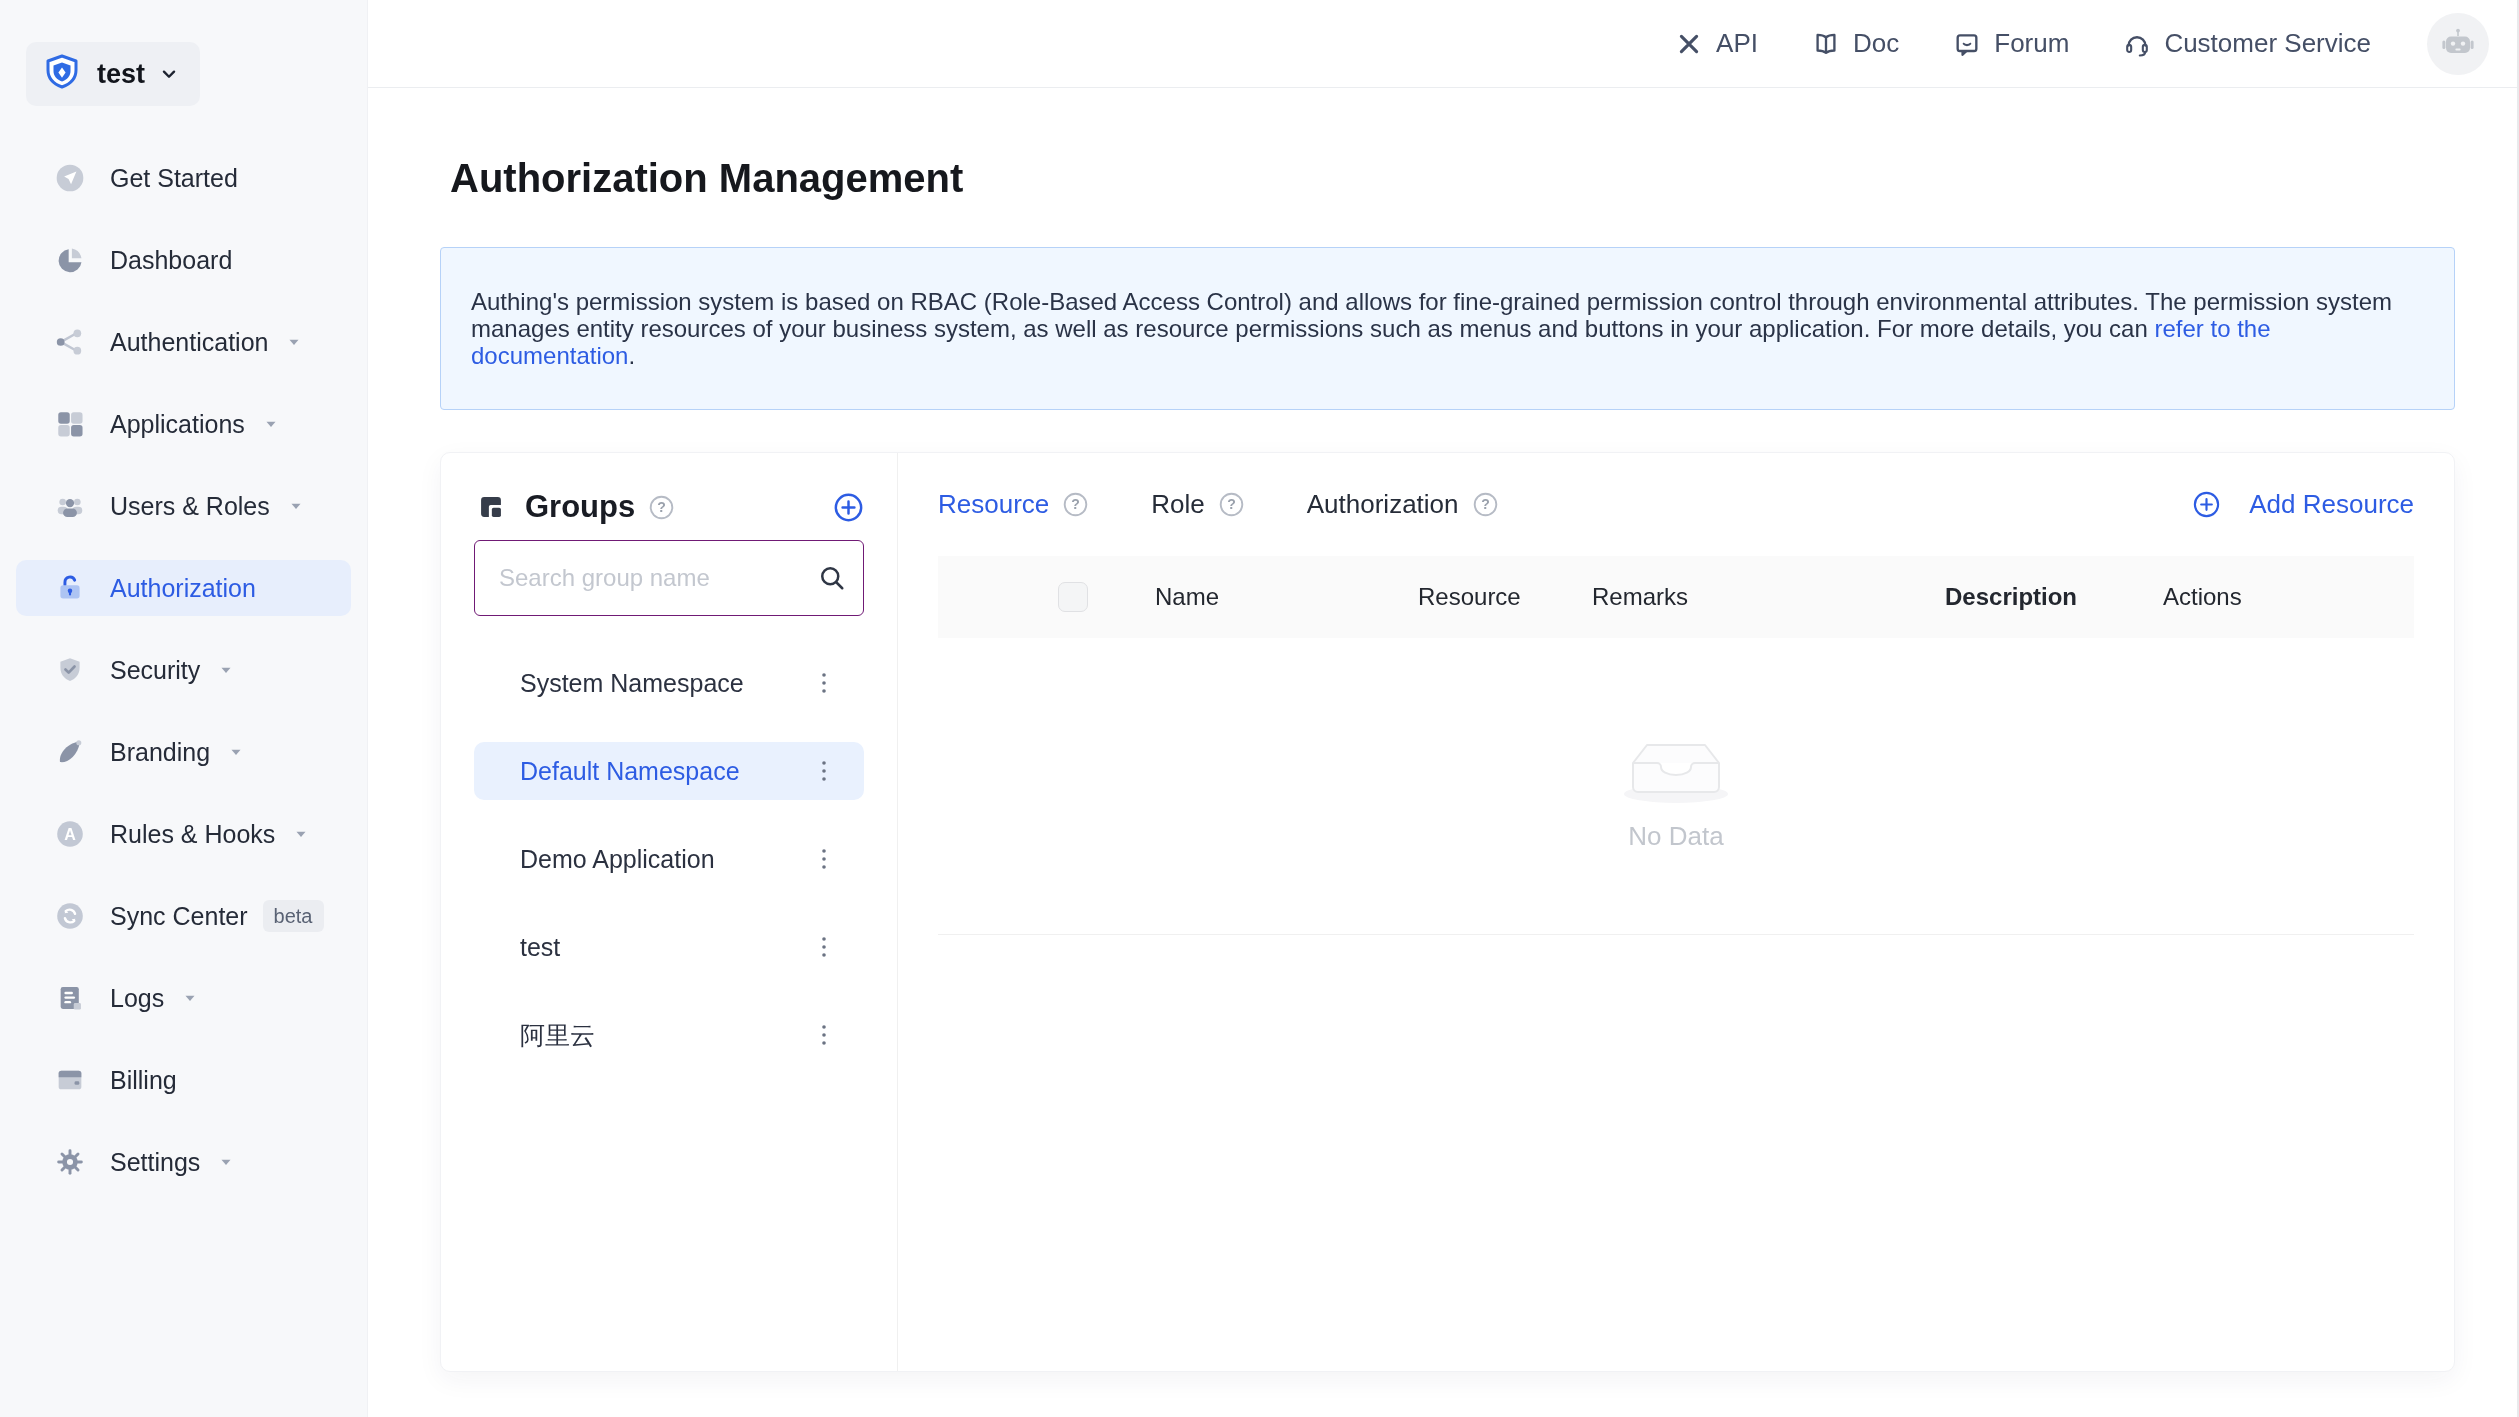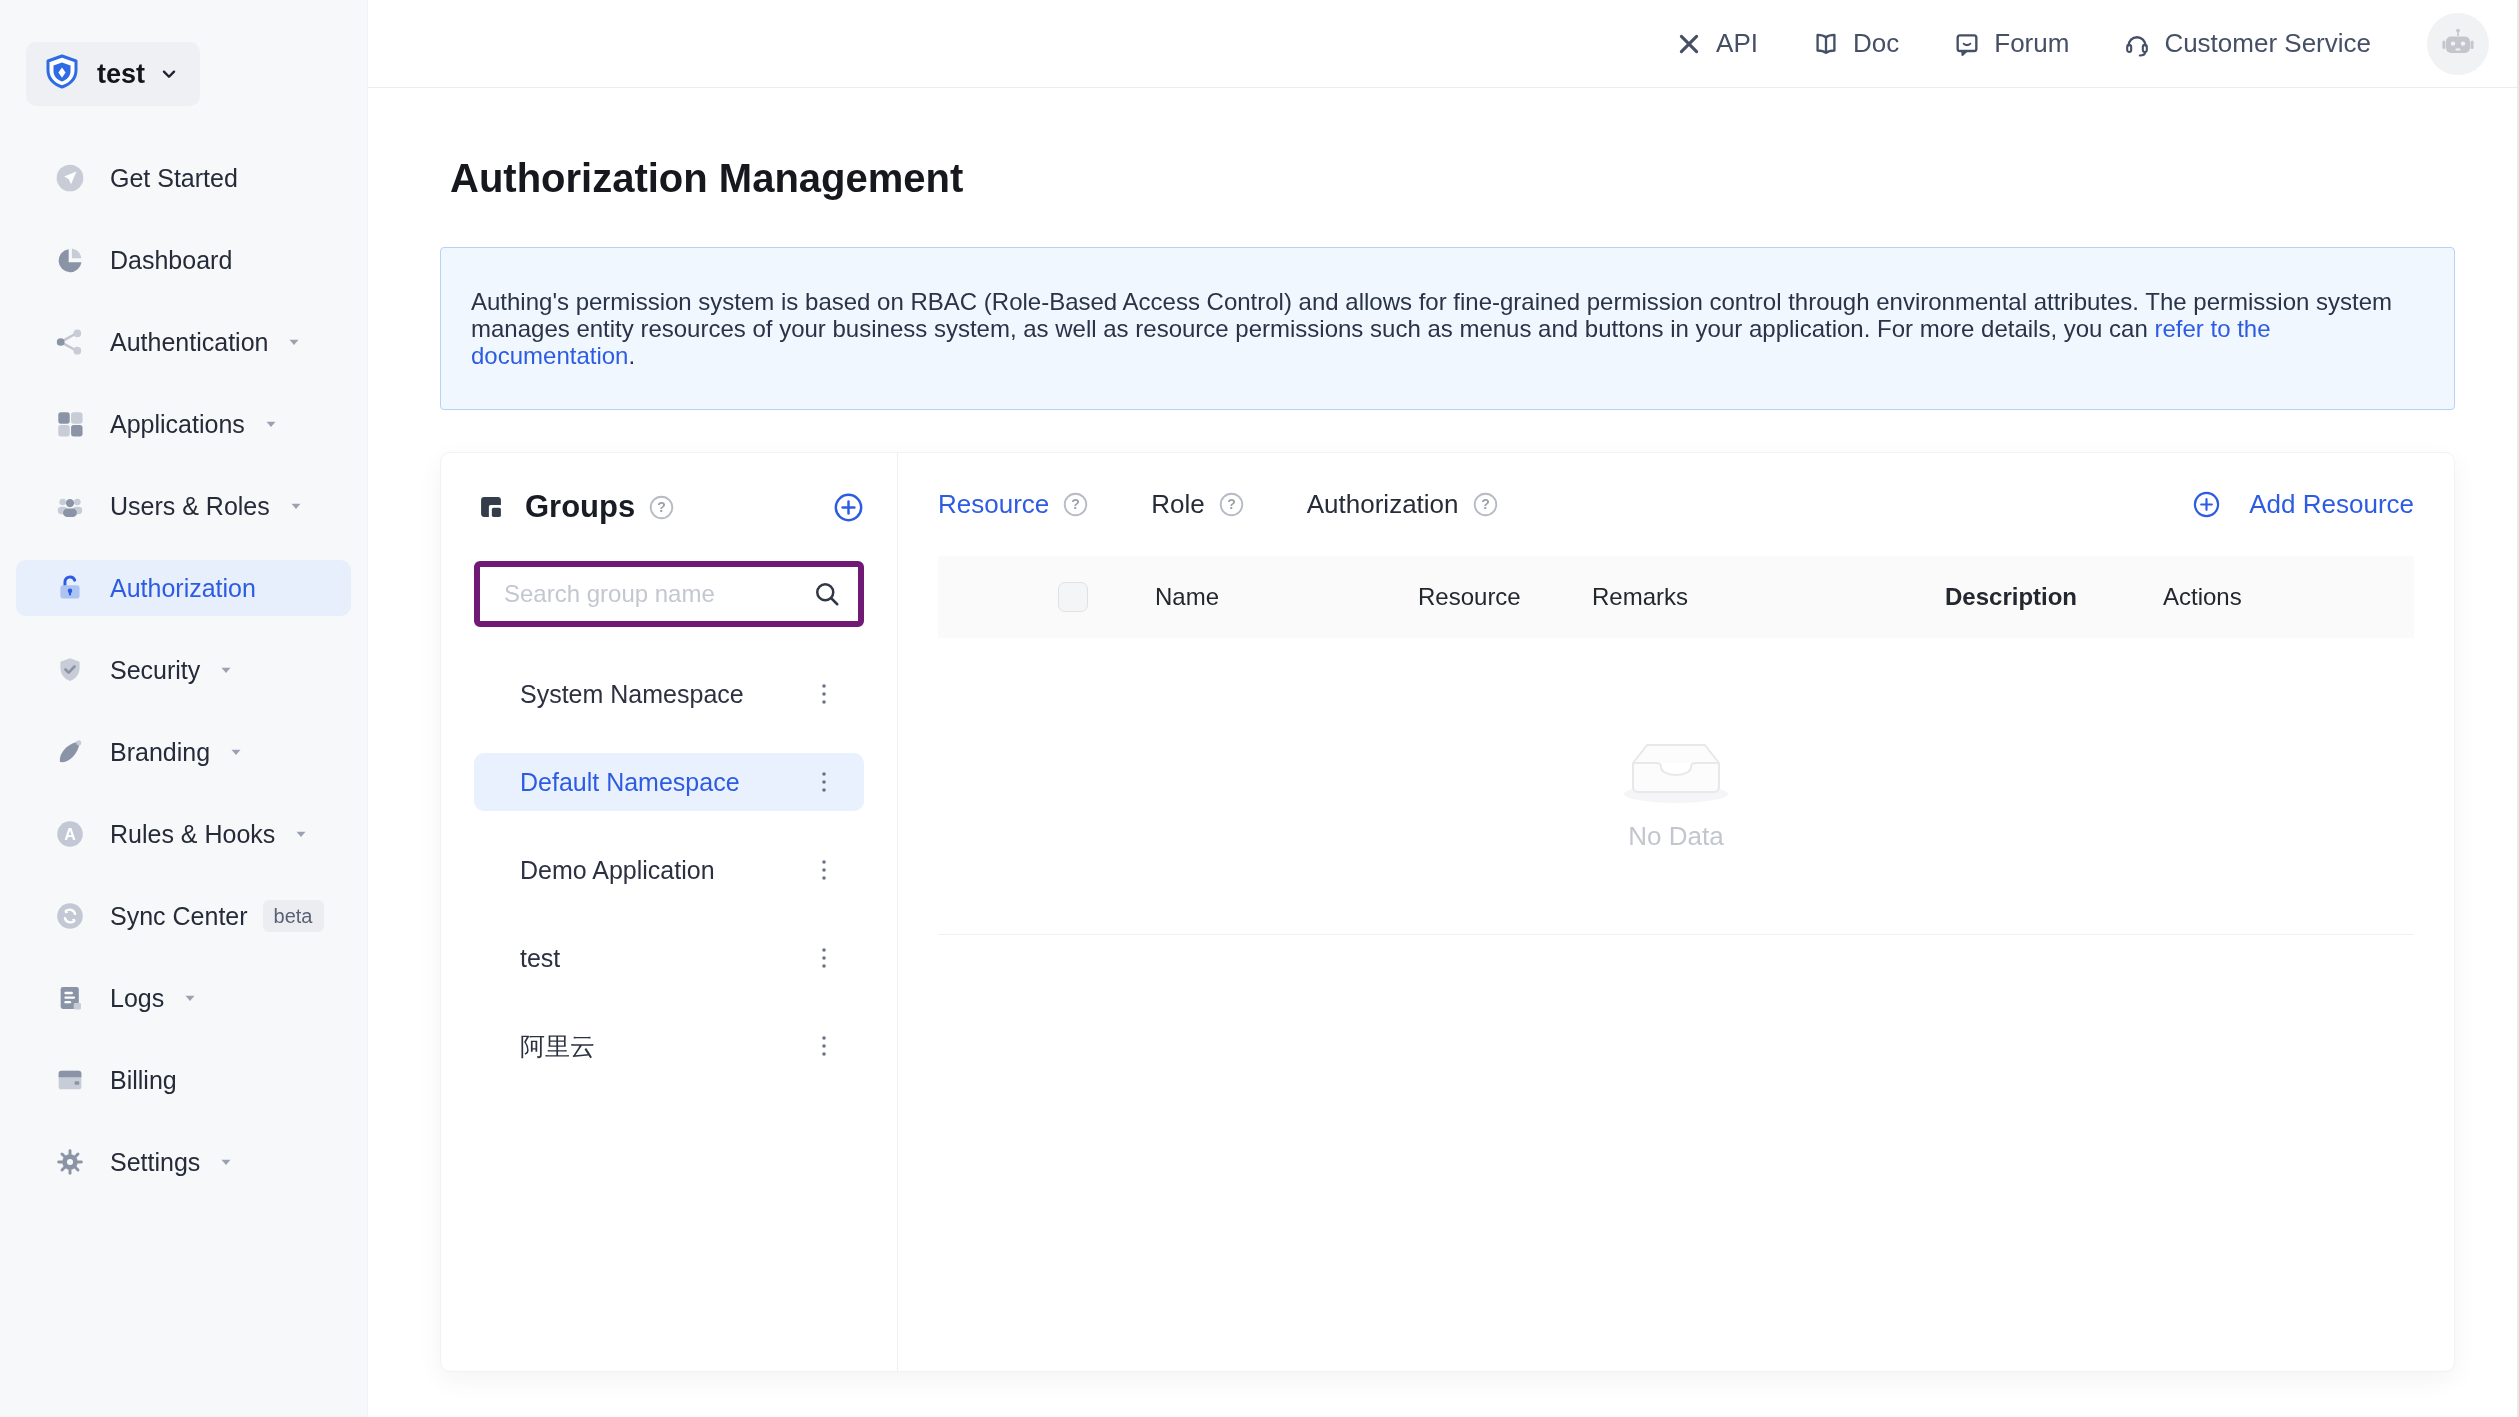--- a/index.html
+++ b/index.html
@@ -37,21 +37,21 @@
   
   .card{margin-top:42px;display:flex;background:#fff;border:1px solid #f1f2f5;border-radius:10px;box-shadow:0 8px 26px rgba(31,45,80,0.05);height:920px;box-sizing:border-box;overflow:hidden;}
 
   
   .groups-panel{width:457px;min-width:457px;box-sizing:border-box;border-right:1px solid #f0f0f0;padding:36px 33px;}
   .g-head{display:flex;align-items:center;}
   .g-icon{width:34px;height:34px;margin-right:17px;display:flex;}
   .g-title{font-size:31px;font-weight:700;color:#191c24;}
   .q-icon{margin-left:13px;display:flex;cursor:pointer;}
   .g-add{margin-left:auto;display:flex;cursor:pointer;}
-  .g-search{margin-top:36px;height:66px;border:6px solid #701a75;border-radius:6px;display:flex;align-items:center;padding:0 16px 0 22px;box-sizing:border-box;background:#fff;}
+  .g-search{margin-top:15px;height:76px;border:1px solid #701a75;border-radius:6px;display:flex;align-items:center;padding:0 16px 0 22px;box-sizing:border-box;background:#fff;}
   .g-search input{border:none;outline:none;flex:1;font-size:24px;color:#333;background:transparent;min-width:0;font-family:inherit;}
   .g-search input::placeholder{color:#c3c7cf;}
   .g-search .search-btn{display:flex;cursor:pointer;}
   .g-list{margin-top:38px;}
   .g-item{height:58px;display:flex;align-items:center;padding:0 30px 0 46px;margin-bottom:30px;border-radius:10px;cursor:pointer;}
   .g-item .g-label{font-size:25px;color:#2b3140;flex:1;white-space:nowrap;overflow:hidden;}
   .g-item.selected{background:#e9f1fe;}
   .g-item.selected .g-label{color:#2d5ce3;}
   .kebab{display:flex;cursor:pointer;padding:4px;}
 

